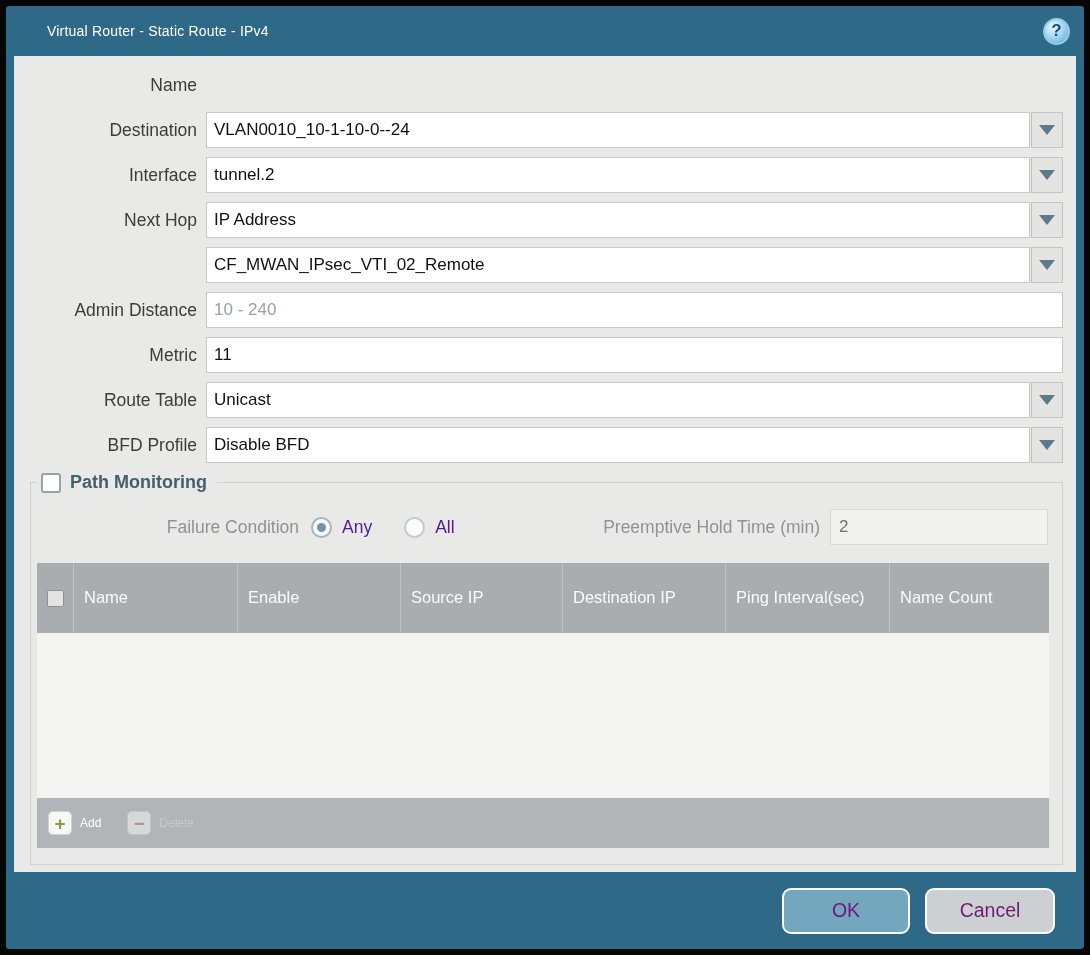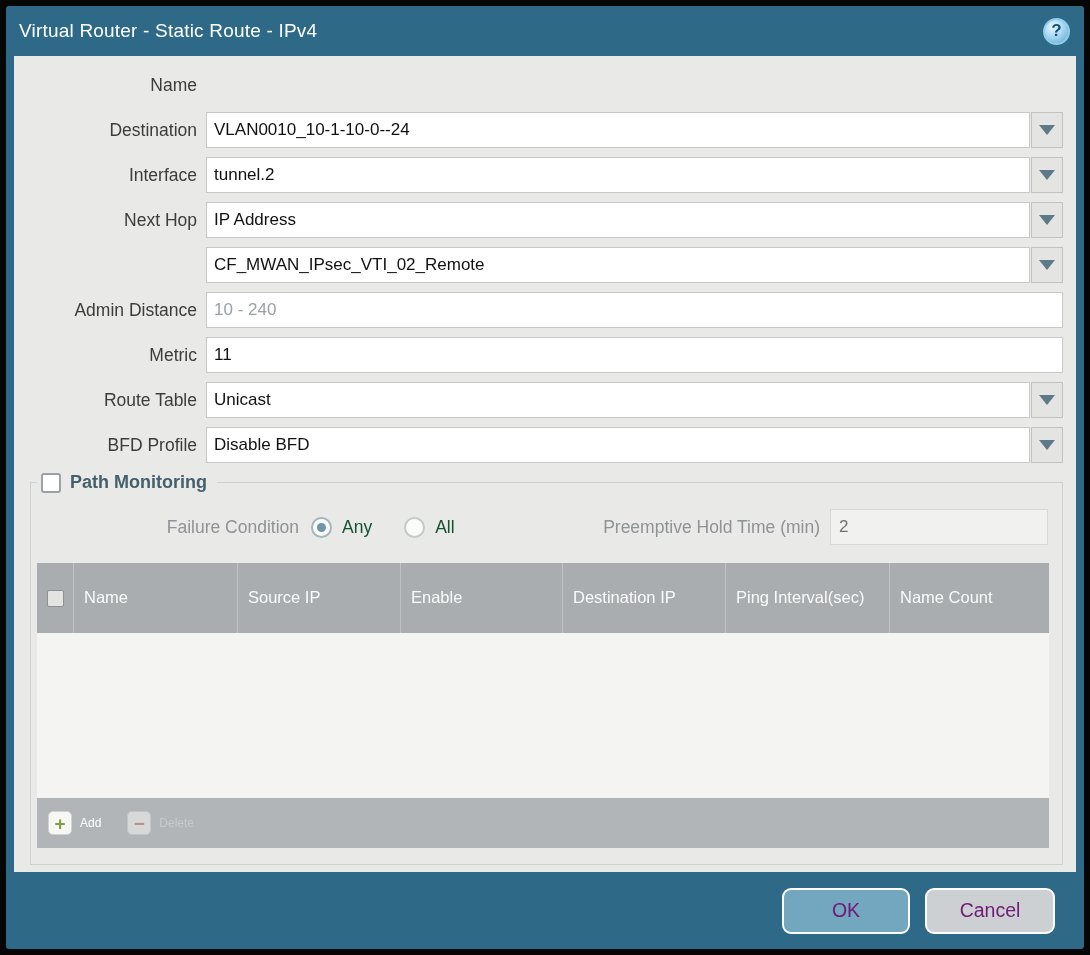--- a/index.html
+++ b/index.html
@@ -4,21 +4,21 @@
 <style>
   * { margin:0; padding:0; box-sizing:border-box; }
   html,body { width:1090px; height:955px; }
   body { font-family:"Liberation Sans","DejaVu Sans",sans-serif; background:#060606; }
 
   .screen { width:1090px; height:955px; background:#060606; padding:6px; border-radius:6px; }
   .dialog { width:1078px; height:943px; background:#2f6988; border-radius:3px; overflow:hidden; }
 
   
   .titlebar { height:50px; display:flex; align-items:center; padding:0 14px 0 13px; }
-  .title { flex:1; color:#ffffff; font-size:19px; font-weight:400; letter-spacing:.2px; }
+  .title { flex:1; color:#ffffff; font-size:14px; font-weight:400; letter-spacing:.2px;margin-left:28px; }
   .help { width:27px; height:27px; border-radius:50%; cursor:pointer; flex-shrink:0;
           background:radial-gradient(circle at 35% 30%, #eaf7ff 0%, #a8d8f2 45%, #5ea3cc 100%);
           border:2px solid #8ecdec; color:#14527a; font-weight:bold; font-size:17px;
           display:flex; align-items:center; justify-content:center; }
 
   
   .content { margin:0 8px; height:816px; background:#e9e9e7; padding-top:11px; overflow:hidden; }
 
   .frow { display:flex; align-items:center; height:36px; margin-bottom:9px; padding-right:13px; }
   .flabel { width:192px; flex-shrink:0; text-align:right; padding-right:9px;
@@ -37,21 +37,21 @@
   legend.pm-legend { margin-left:6px; padding:0 10px 0 4px; display:flex; align-items:center; gap:9px; }
   .cb { width:20px; height:20px; background:#ffffff; border:2px solid #9ba1a5; border-radius:3px; cursor:pointer; }
   .pm-title { font-size:18px; font-weight:bold; color:#44606d; }
 
   .failure-row { display:flex; align-items:center; height:36px; margin-top:16px; padding-right:14px; }
   .fc-label { width:280px; flex-shrink:0; text-align:right; padding-right:12px; color:#8f9296; font-size:17.5px; }
   .radio-opt { display:flex; align-items:center; margin-right:32px; cursor:pointer; }
   .radio { width:21px; height:21px; border-radius:50%; background:#fbfbfa; border:2px solid #c3c9cc; position:relative; }
   .radio.checked { border-color:#a2b7c2; }
   .radio.checked::after { content:""; position:absolute; inset:4px; border-radius:50%; background:#6e95a9; }
-  .radio-label { margin-left:10px; color:#14532d; font-size:17.5px; }
+  .radio-label { margin-left:10px; color:#4c1d95; font-size:17.5px; }
   .pht-label { flex:1; text-align:right; color:#8f9296; font-size:17.5px; padding-right:10px; }
   .pht-input { width:218px; height:36px; background:#f1f1ef; border:1px solid #d8d8d6;
                color:#707070; font-size:17px; padding:0 8px; font-family:inherit; outline:none; flex-shrink:0; }
 
   
   .pm-table { margin:18px 13px 0 6px; }
   .thead { display:grid; grid-template-columns:36px 164px 163px 162px 163px 164px 1fr;
            background:#a9adb0; height:70px; }
   .th { display:flex; align-items:center; padding:0 8px 0 10px; color:#fbfbfb; font-size:16.5px;
         border-left:1px solid #bfc3c5; line-height:1.3; }
@@ -185,22 +185,22 @@
           <span class="pht-label">Preemptive Hold Time (min)</span>
           <input type="text" class="pht-input" value="2" style="">
         </div>
 
         <div class="pm-table">
           <div class="thead">
             <div class="th first">
               <span class="th-cb"></span>
             </div>
             <div class="th">Name</div>
+            <div class="th">Enable</div>
             <div class="th">Source IP</div>
-            <div class="th">Enable</div>
             <div class="th">Destination IP</div>
             <div class="th">Ping Interval(sec)</div>
             <div class="th">Name Count</div>
           </div>
           <div class="tbody"></div>
           <div class="ttoolbar">
             <span class="tbtn">
               <span class="icon-box">
                   <span class="plus">+</span>
                 </span>

